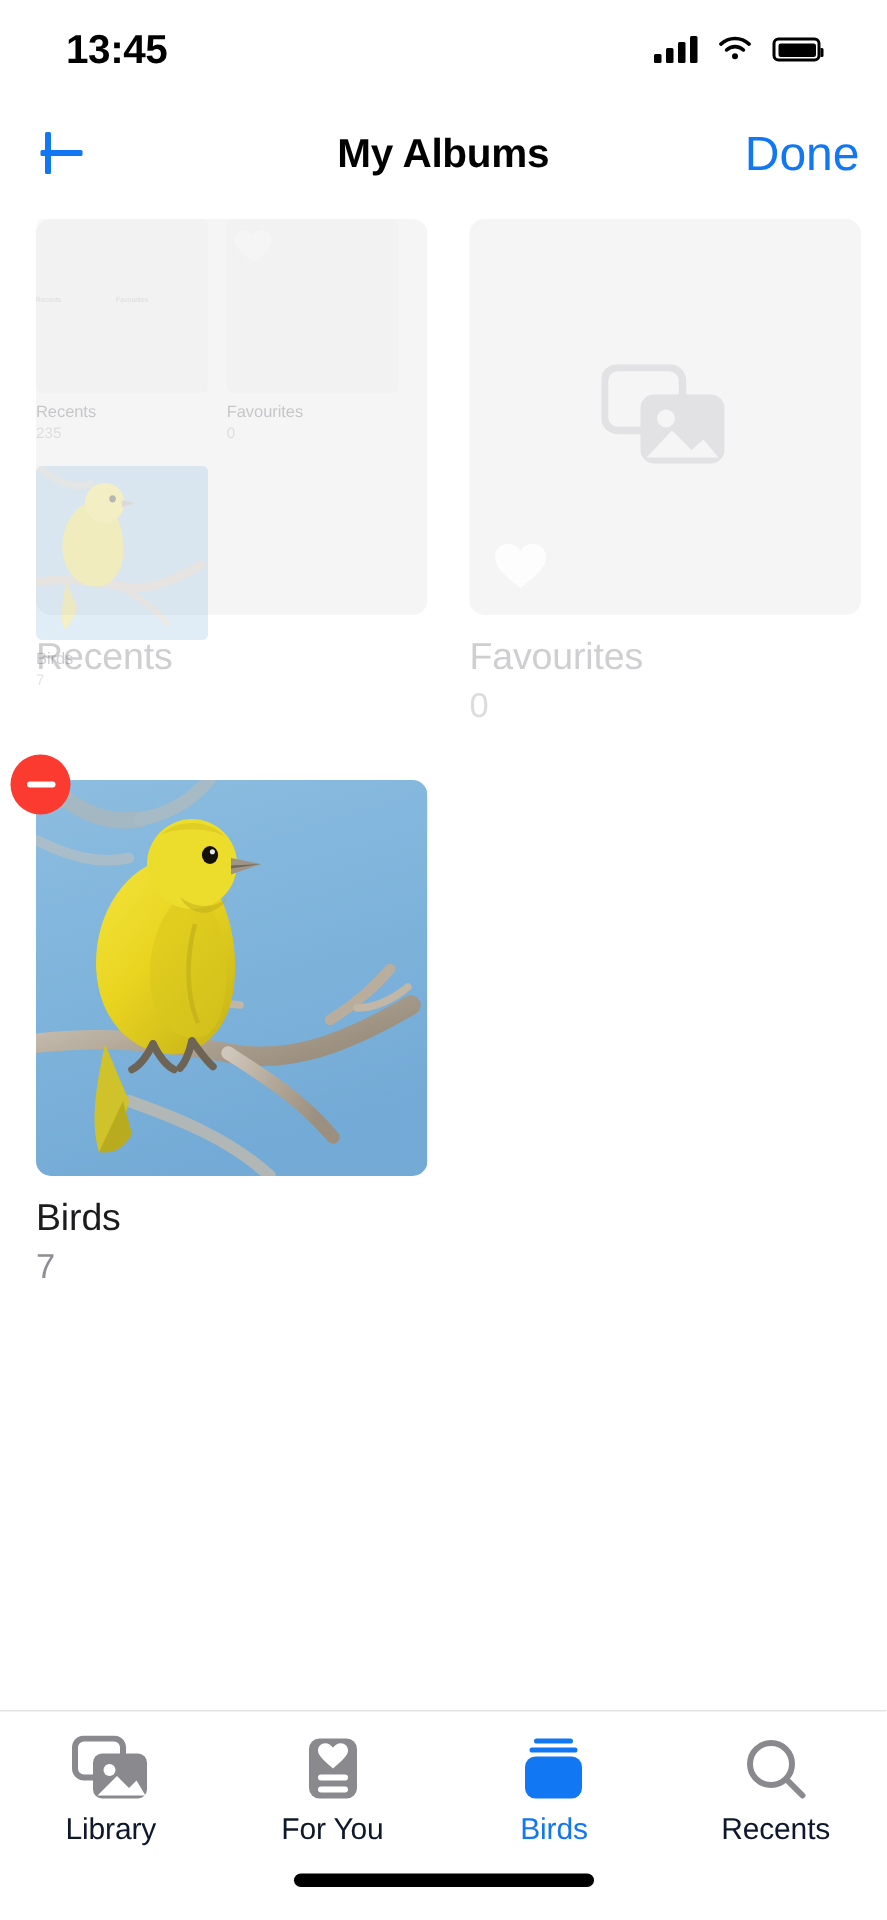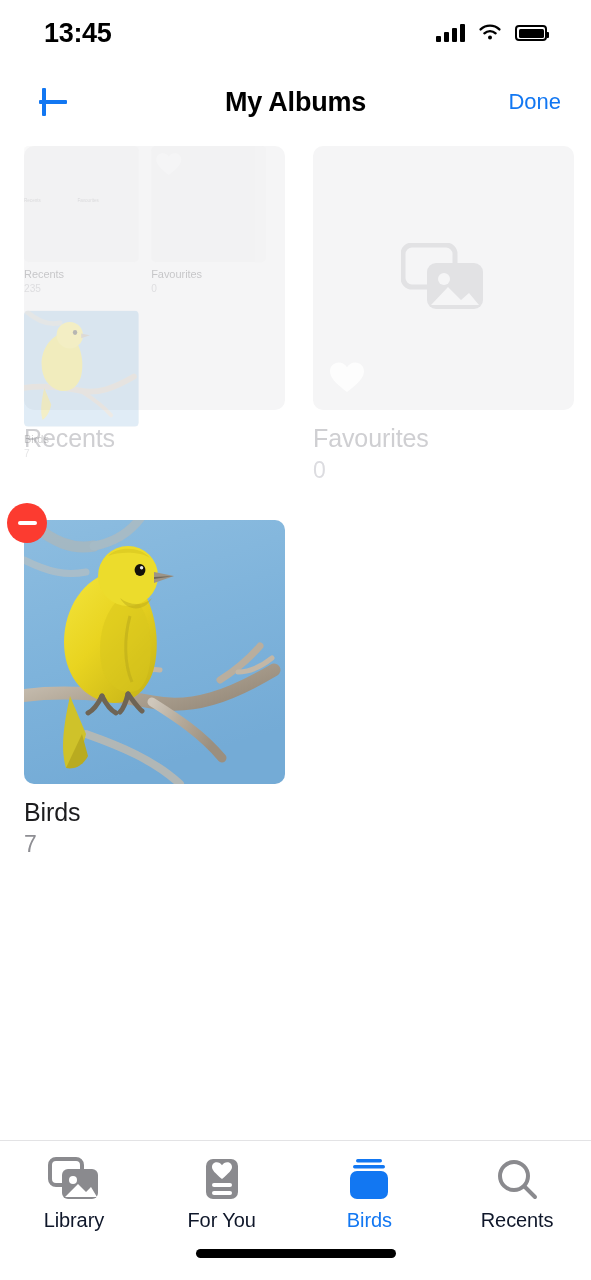--- a/index.html
+++ b/index.html
@@ -27,31 +27,31 @@
   .signal i:nth-child(3){ height:14px; }
   .signal i:nth-child(4){ height:18px; }
   .battery { position:relative; width:32px; height:16px; border:2px solid #000; border-radius:4px; padding:1.5px; }
   .battery .fill { height:100%; background:#000; border-radius:1.5px; width:100%; }
   .battery::after { content:""; position:absolute; right:-4px; top:5px; width:2px; height:6px; background:#000; border-radius:0 1px 1px 0; }
 
   
   .navbar {
     position:absolute; top:66px; left:0; width:591px; height:72px;
     display:flex; align-items:center; justify-content:space-between;
-    padding:0 30px;
+    padding:0 18px;
   }
   .nav-add { width:46px; height:46px; position:relative; cursor:pointer; }
   .nav-add::before, .nav-add::after {
     content:""; position:absolute; background:#1277f2; border-radius:1px;
   }
   .nav-add::before { left:9px; top:21px; width:28px; height:4px; }
   .nav-add::after  { top:9px; left:12px; width:4px; height:28px; }
   .nav-title { font-size:27px; font-weight:700; color:#000; letter-spacing:-0.2px;
                position:absolute; left:0; right:0; text-align:center; pointer-events:none; }
-  .nav-done { font-size:22px; color:#1277f2; font-weight:400; cursor:pointer; position:relative; z-index:2; }
+  .nav-done { font-size:32px; color:#1277f2; font-weight:400; cursor:pointer; position:relative; z-index:2; }
 
   
   .grid {
     position:absolute; top:146px; left:0; width:591px;
     padding:0 24px;
   }
   .row { display:flex; gap:28px; }
   .album { width:261px; position:relative; }
   .tile {
     width:261px; height:264px; border-radius:10px; overflow:hidden;

